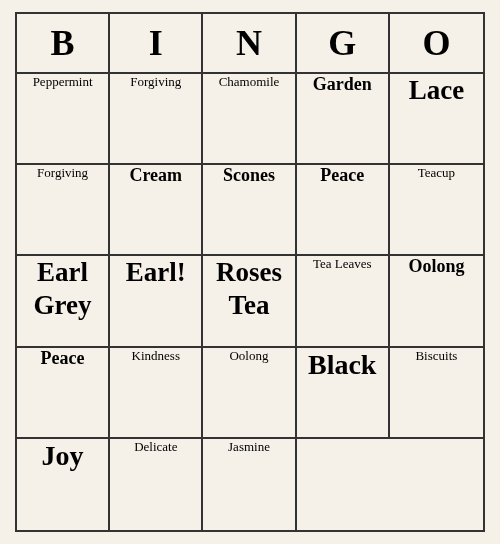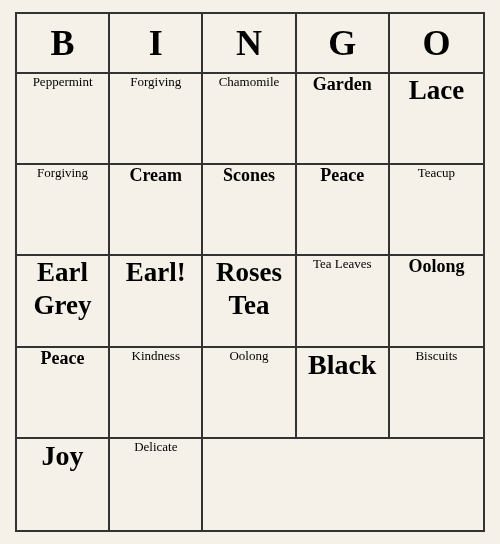--- a/index.html
+++ b/index.html
@@ -163,14 +163,17 @@
       </div>
       <div class="bingo-cell">
         <span class="cell-text">Biscuits</span>
       </div>
       <div class="bingo-cell">
         <span class="cell-text xlarge">Joy</span>
       </div>
       <div class="bingo-cell">
         <span class="cell-text">Delicate</span>
       </div>
+      <div class="bingo-cell">
+        <span class="cell-text">Jasmine</span>
+      </div>
     </div>
 </div>
 
 </body></html>

